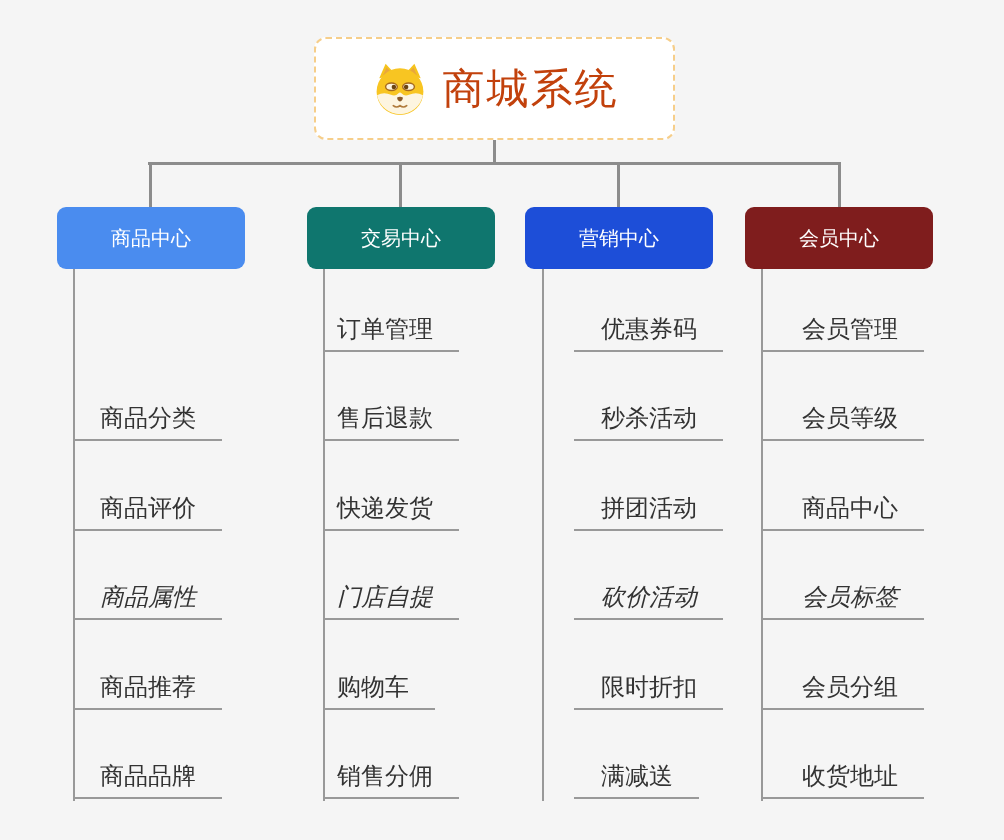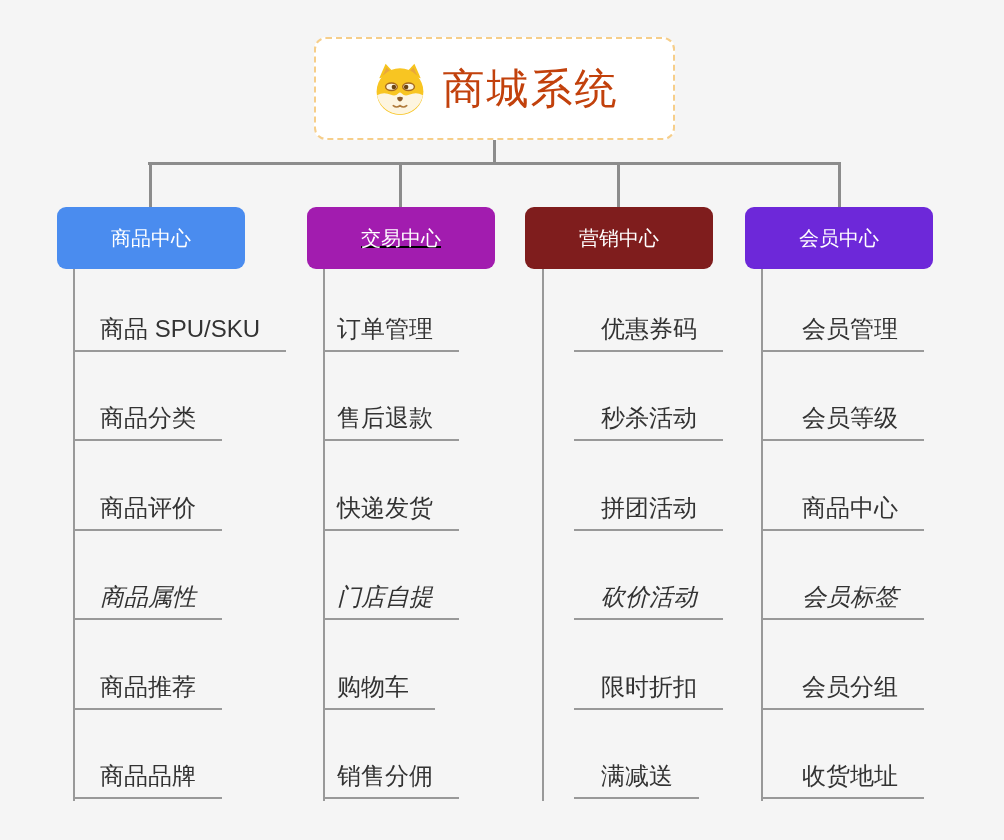--- a/index.html
+++ b/index.html
@@ -89,36 +89,35 @@
       <path d="M28.8 39.5 Q32 37.5 35.2 39.5 Q35.2 43 32 44 Q28.8 43 28.8 39.5 Z" fill="#8A5A28"></path>
 
       <path d="M24.5 48.5 Q28.2 51.5 32 48.5 Q35.8 51.5 39.5 48.5" stroke="#B07A3A" stroke-width="1.8" fill="none" stroke-linecap="round"></path>
     </svg>
     <span class="root-label">商城系统</span>
   </div>
 
   <div class="branch-node b0" style="background-color: rgb(74, 140, 239);">
     <span>商品中心</span>
   </div>
-  <div class="branch-node b1" style="background-color: #a21caf; text-decoration: underline;">
+  <div class="branch-node b1" style="background-color: #0f766e;">
     <span>交易中心</span>
   </div>
-  <div class="branch-node b2" style="background-color: #7f1d1d;">
+  <div class="branch-node b2" style="background-color: #1d4ed8;">
     <span>营销中心</span>
   </div>
-  <div class="branch-node b3" style="background-color: #6d28d9;">
+  <div class="branch-node b3" style="background-color: #7f1d1d;">
     <span>会员中心</span>
   </div>
 
   <div class="trunk t0"></div>
   <div class="trunk t1"></div>
   <div class="trunk t2"></div>
   <div class="trunk t3"></div>
 
-  <div class="leaf c0 r0">商品 SPU/SKU</div>
   <div class="leaf c0 r1">商品分类</div>
   <div class="leaf c0 r2">商品评价</div>
   <div class="leaf c0 r3">商品属性</div>
   <div class="leaf c0 r4">商品推荐</div>
   <div class="leaf c0 r5">商品品牌</div>
 
   <div class="leaf c1 r0">订单管理</div>
   <div class="leaf c1 r1">售后退款</div>
   <div class="leaf c1 r2">快递发货</div>
   <div class="leaf c1 r3">门店自提</div>

